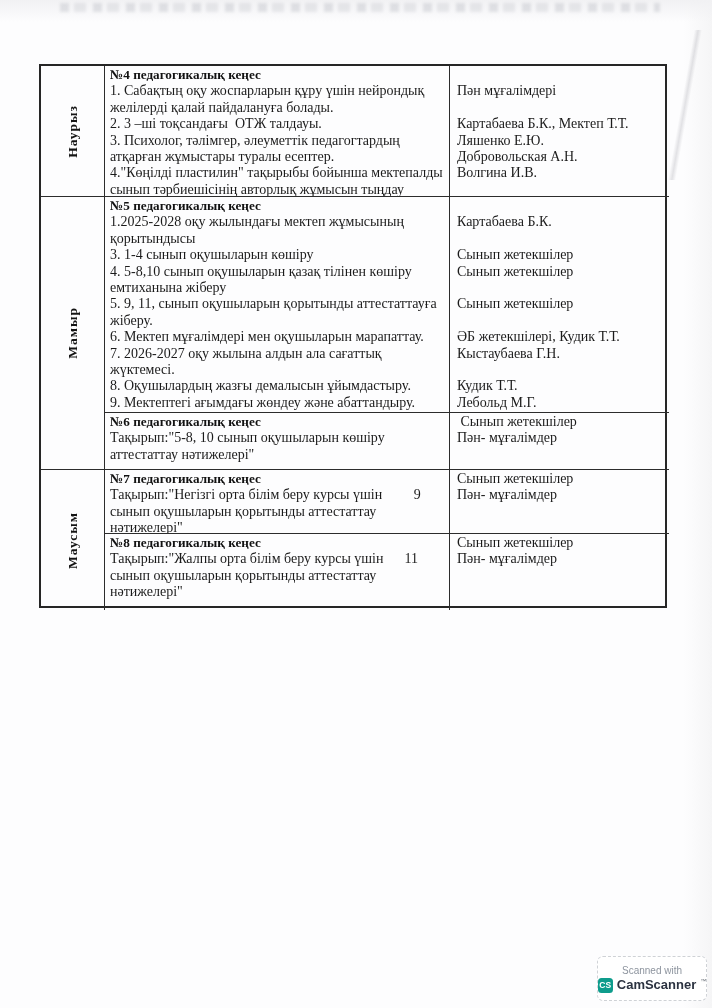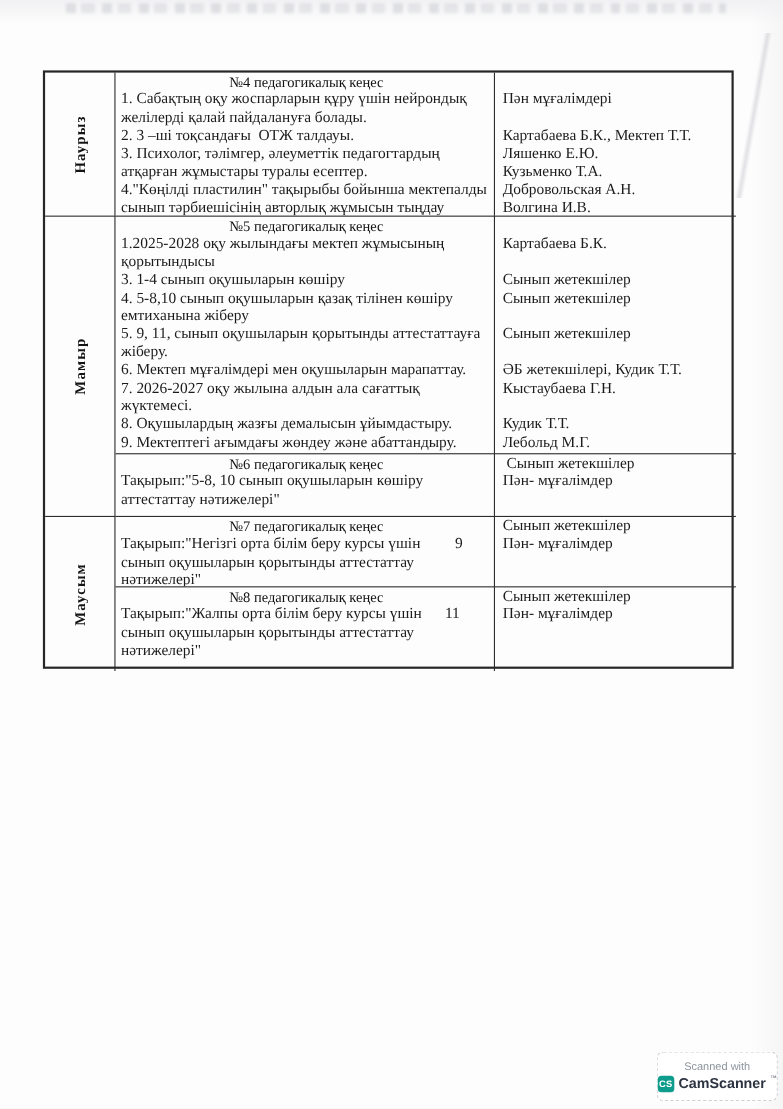--- a/index.html
+++ b/index.html
@@ -41,21 +41,21 @@
     font-weight:bold; font-size:13.5px; letter-spacing:1px; color:#141414;
   }
   .m1 { grid-row:1/2; }
   .m2 { grid-row:2/4; border-top:1.5px solid #2c2c2c; }
   .m3 { grid-row:4/6; border-top:1.5px solid #2c2c2c; }
   .cc { grid-column:2; border-right:1.5px solid #2c2c2c; padding:1px 2px 0 5px; }
   .nc { grid-column:3; padding:1px 2px 0 7px; }
   .r1 { grid-row:1; } .r2 { grid-row:2; } .r3 { grid-row:3; } .r4 { grid-row:4; } .r5 { grid-row:5; }
   .r2.cc,.r3.cc,.r4.cc,.r5.cc,
   .r2.nc,.r3.nc,.r4.nc,.r5.nc { border-top:1.5px solid #2c2c2c; }
-  .t  { font-weight:normal; font-size:13.2px; line-height:16.4px; min-height:16.4px; white-space:pre; color:#121212;text-align:center; }
+  .t  { font-weight:bold; font-size:13.2px; line-height:16.4px; min-height:16.4px; white-space:pre; color:#121212; }
   .ln { font-size:14px; line-height:16.4px; min-height:16.4px; white-space:pre; color:#1b1b1b; }
   
   .badge {
     position:absolute; left:597px; top:956px; width:110px; height:45px;
     background:#ffffff; border:1px dashed #cfd2d6; border-radius:6px;
     box-sizing:border-box; display:flex; flex-direction:column;
     align-items:center; justify-content:center; gap:2px;
     font-family:"Liberation Sans","DejaVu Sans",sans-serif;
   }
   .badge .sw { font-size:10px; color:#8d949e; line-height:11px;text-align:center; }
@@ -102,21 +102,20 @@
         </div>
     </div>
     <div class="cell nc r1">
       <div>
 
       <div class="ln"></div>
           <div class="ln">Пән мұғалімдері</div>
           <div class="ln"></div>
           <div class="ln">Картабаева Б.К., Мектеп Т.Т.</div>
           <div class="ln">Ляшенко Е.Ю.</div>
-          <div class="ln">Кузьменко Т.А.</div>
           <div class="ln">Добровольская А.Н.</div>
           <div class="ln">Волгина И.В.</div>
         </div>
     </div>
 
     <div class="cell cc r2">
       <div class="t">№5 педагогикалық кеңес</div>
       <div>
 
       <div class="ln">1.2025-2028 оқу жылындағы мектеп жұмысының</div>

